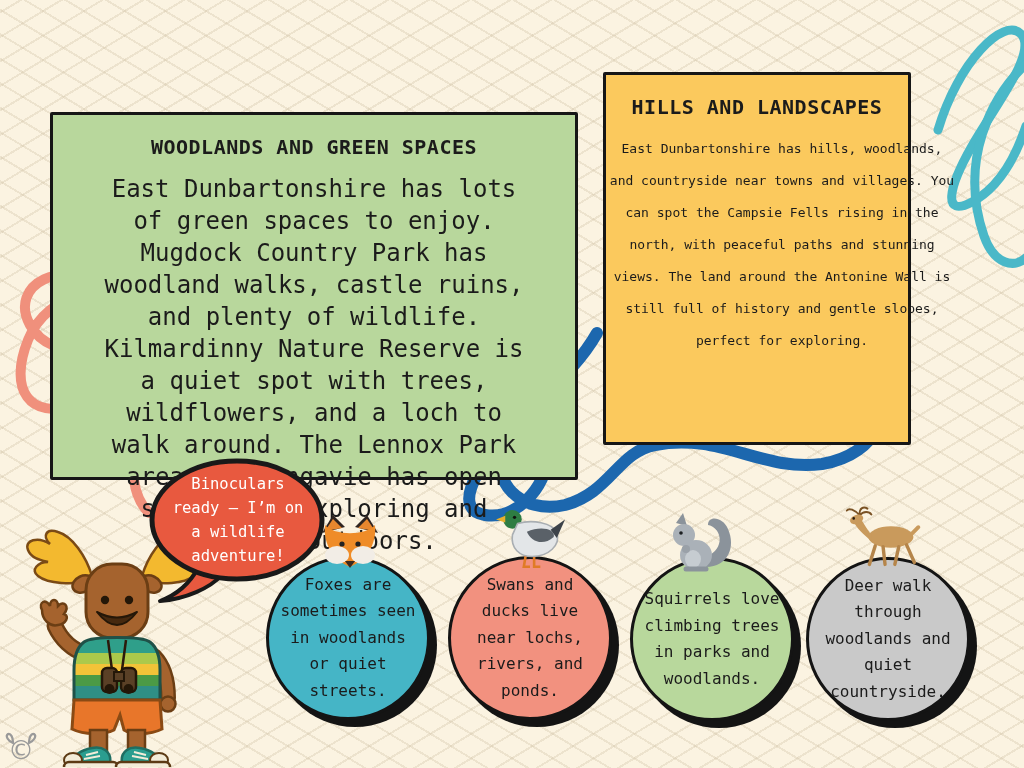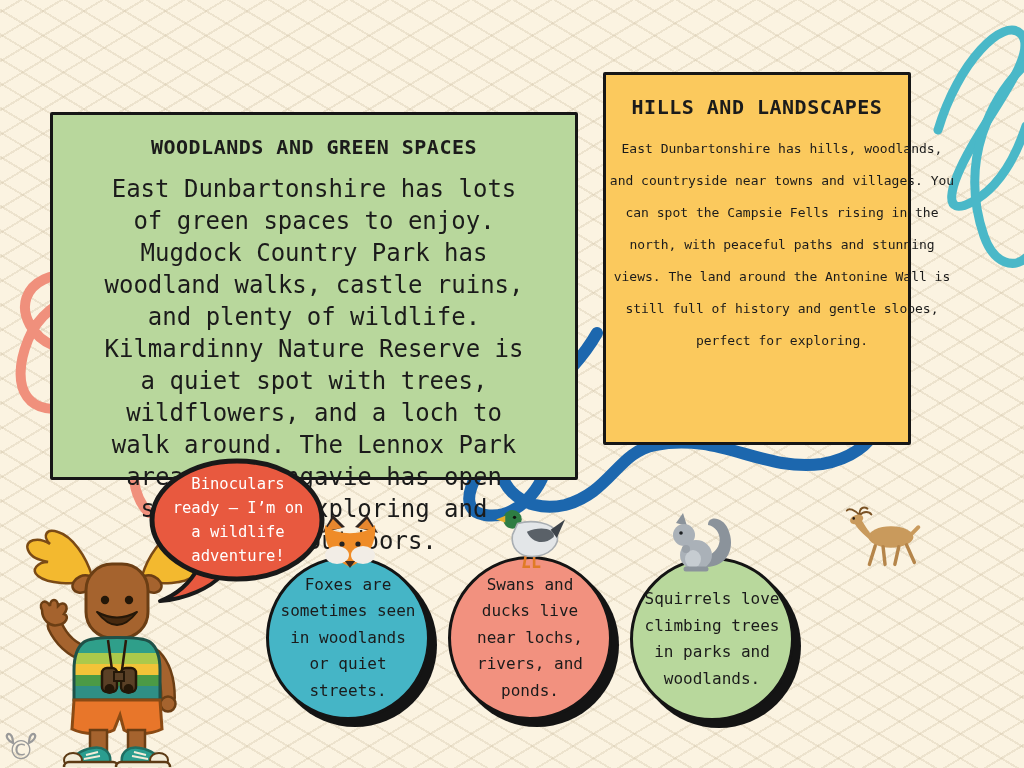--- a/index.html
+++ b/index.html
@@ -140,20 +140,23 @@
 
   <div class="fact-circle" id="circle-fox">
     <div class="fact-text">Foxes are sometimes seen in woodlands or quiet streets.</div>
   </div>
   <div class="fact-circle" id="circle-duck">
     <div class="fact-text">Swans and ducks live near lochs, rivers, and ponds.</div>
   </div>
   <div class="fact-circle" id="circle-squirrel">
     <div class="fact-text">Squirrels love climbing trees in parks and woodlands.</div>
   </div>
+  <div class="fact-circle" id="circle-deer">
+    <div class="fact-text">Deer walk through woodlands and quiet countryside.</div>
+  </div>
 
   <svg class="animal-icon" id="icon-fox" width="66" height="58" viewBox="0 0 64 58">
     <path d="M4 20 L15 2 L27 14 Z" fill="#2f2420"></path>
     <path d="M60 20 L49 2 L37 14 Z" fill="#2f2420"></path>
     <path d="M7 18 L15 6 L24 15 Z" fill="#e8872e"></path>
     <path d="M57 18 L49 6 L40 15 Z" fill="#e8872e"></path>
     <path d="M7 12 C17 23 47 23 57 12 C59 32 48 47 32 54 C16 47 5 32 7 12 Z" fill="#ef8c28"></path>
     <ellipse cx="19" cy="42" rx="12" ry="9" fill="#f2ede6"></ellipse>
     <ellipse cx="45" cy="42" rx="12" ry="9" fill="#f2ede6"></ellipse>
     <circle cx="24" cy="31" r="2.6" fill="#222222"></circle>

